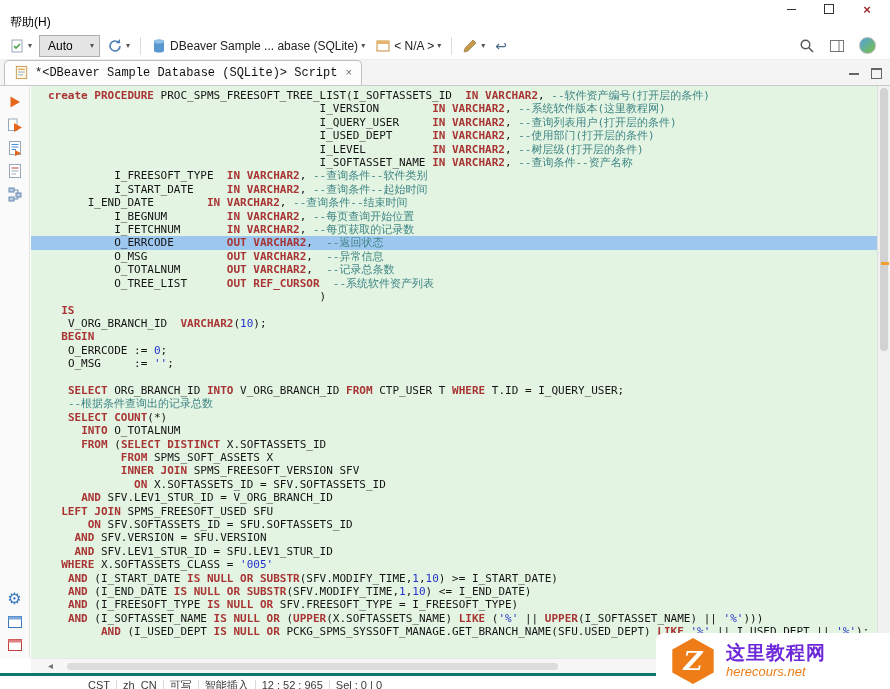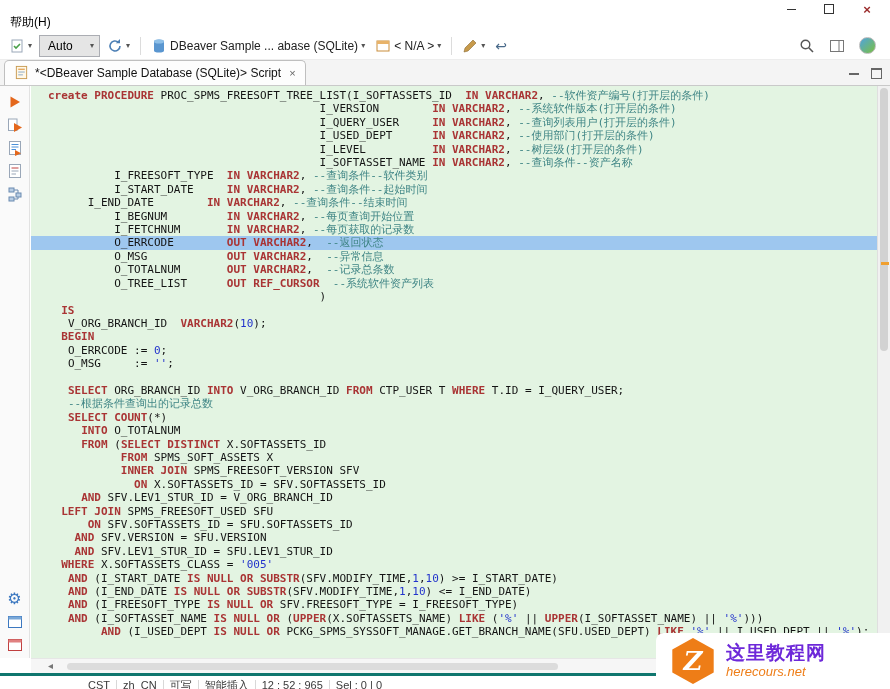--- a/index.html
+++ b/index.html
@@ -24,21 +24,21 @@
          padding:1px 5px 1px 8px;min-width:46px;height:18px;font-size:12px;gap:8px;}
   .sep{width:1px;height:18px;background:#dcdcdc;margin:0 3px;}
   .tb-right{margin-left:auto;display:flex;align-items:center;gap:14px;padding-right:8px;}
   .ic16{width:16px;height:16px;display:inline-block;}
   .glyph-back{font-size:14px;color:#4a6a8a;line-height:14px;}
   .dbv-badge{width:15px;height:15px;border-radius:50%;background:linear-gradient(135deg,#4fa3e0 0%,#7cc040 100%);
              border:1px solid #b9b9b9;display:inline-block;}
 
   
   .tabbar{position:absolute;left:0;top:60px;width:890px;height:26px;background:#f4f4f4;
-          border-bottom:1px solid #c9c9c9;display:flex;align-items:flex-end;padding-left:4px;box-sizing:border-box;}
+          border-bottom:1px solid #c9c9c9;display:flex;align-items:flex-end;padding-left:4px;box-sizing:border-box;font-family:Liberation Mono, monospace;}
   .tab{display:flex;align-items:center;gap:5px;background:#fdfdfd;border:1px solid #bfbfbf;border-bottom:none;
        border-radius:5px 5px 0 0;height:24px;padding:0 9px;font-size:12px;color:#111;}
   .tabclose{font-size:11px;color:#666;margin-left:3px;}
   .tabbar-right{position:absolute;right:8px;top:8px;display:flex;gap:12px;align-items:center;}
   .mini-min{width:10px;border-top:2px solid #666;display:inline-block;}
   .mini-max{width:9px;height:8px;border:1px solid #666;border-top-width:2px;display:inline-block;}
 
   
   .rail{position:absolute;left:0;top:86px;width:30px;height:572px;background:#fafafa;border-right:1px solid #e2e2e2;
         display:flex;flex-direction:column;align-items:center;padding:8px 0 5px 0;gap:7px;box-sizing:border-box;}
@@ -249,21 +249,21 @@
     <svg width="16" height="16" viewBox="0 0 16 16">
         <rect x="1.5" y="2.5" width="13" height="11" fill="#fff" stroke="#c04040"></rect>
         <rect x="1.5" y="2.5" width="13" height="3" fill="#e08080"></rect>
       </svg>
   </span>
 </div>
 
 <div class="editor">
   <div class="code" id="code">
       <div class="ln"><span class="tk">create PROCEDURE </span><span class="tp">PROC_SPMS_FREESOFT_TREE_LIST(I_SOFTASSETS_ID  </span><span class="tk">IN VARCHAR2</span><span class="tp">, </span><span class="tc">--软件资产编号(打开层的条件)</span></div>
-      <div class="ln">                                         <span class="tp">I_VERSION        </span><span class="tk">IN VARCHAR2</span><span class="tp">, </span><span class="tc">--系统软件版本(打开层的条件)</span></div>
+      <div class="ln">                                         <span class="tp">I_VERSION        </span><span class="tk">IN VARCHAR2</span><span class="tp">, </span><span class="tc">--系统软件版本(这里教程网)</span></div>
       <div class="ln">                                         <span class="tp">I_QUERY_USER     </span><span class="tk">IN VARCHAR2</span><span class="tp">, </span><span class="tc">--查询列表用户(打开层的条件)</span></div>
       <div class="ln">                                         <span class="tp">I_USED_DEPT      </span><span class="tk">IN VARCHAR2</span><span class="tp">, </span><span class="tc">--使用部门(打开层的条件)</span></div>
       <div class="ln">                                         <span class="tp">I_LEVEL          </span><span class="tk">IN VARCHAR2</span><span class="tp">, </span><span class="tc">--树层级(打开层的条件)</span></div>
       <div class="ln">                                         <span class="tp">I_SOFTASSET_NAME </span><span class="tk">IN VARCHAR2</span><span class="tp">, </span><span class="tc">--查询条件--资产名称</span></div>
       <div class="ln">          <span class="tp">I_FREESOFT_TYPE  </span><span class="tk">IN VARCHAR2</span><span class="tp">, </span><span class="tc">--查询条件--软件类别</span></div>
       <div class="ln">          <span class="tp">I_START_DATE     </span><span class="tk">IN VARCHAR2</span><span class="tp">, </span><span class="tc">--查询条件--起始时间</span></div>
       <div class="ln">      <span class="tp">I_END_DATE        </span><span class="tk">IN VARCHAR2</span><span class="tp">, </span><span class="tc">--查询条件--结束时间</span></div>
       <div class="ln">          <span class="tp">I_BEGNUM         </span><span class="tk">IN VARCHAR2</span><span class="tp">, </span><span class="tc">--每页查询开始位置</span></div>
       <div class="ln">          <span class="tp">I_FETCHNUM       </span><span class="tk">IN VARCHAR2</span><span class="tp">, </span><span class="tc">--每页获取的记录数</span></div>
       <div class="ln hl">          <span class="tp">O_ERRCODE        </span><span class="tk">OUT VARCHAR2</span><span class="tp">,  </span><span class="tc">--返回状态</span></div>

